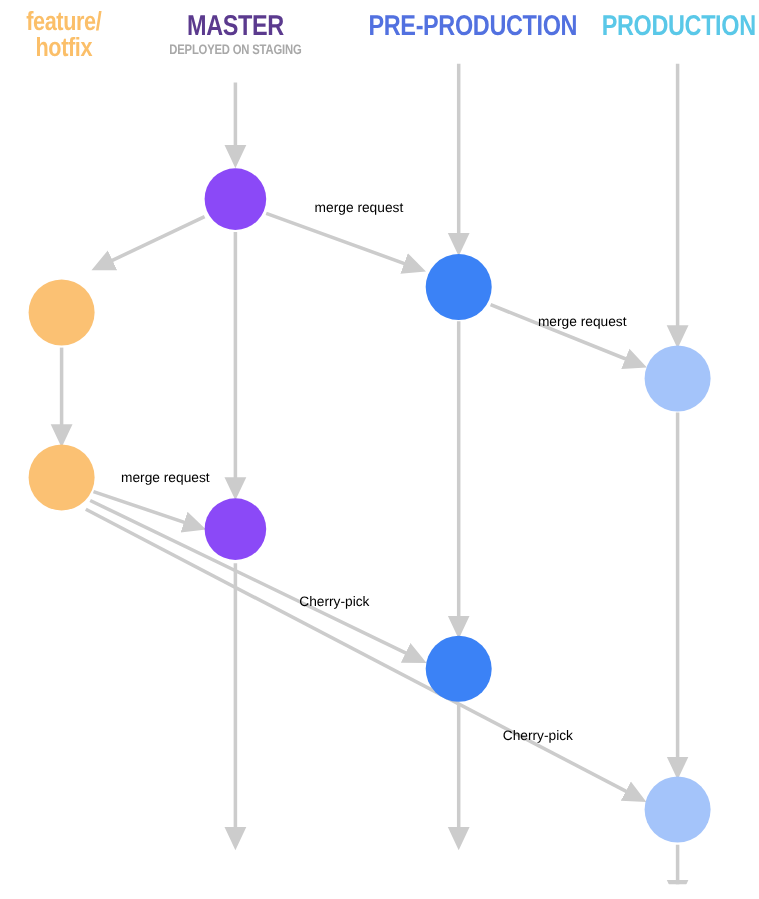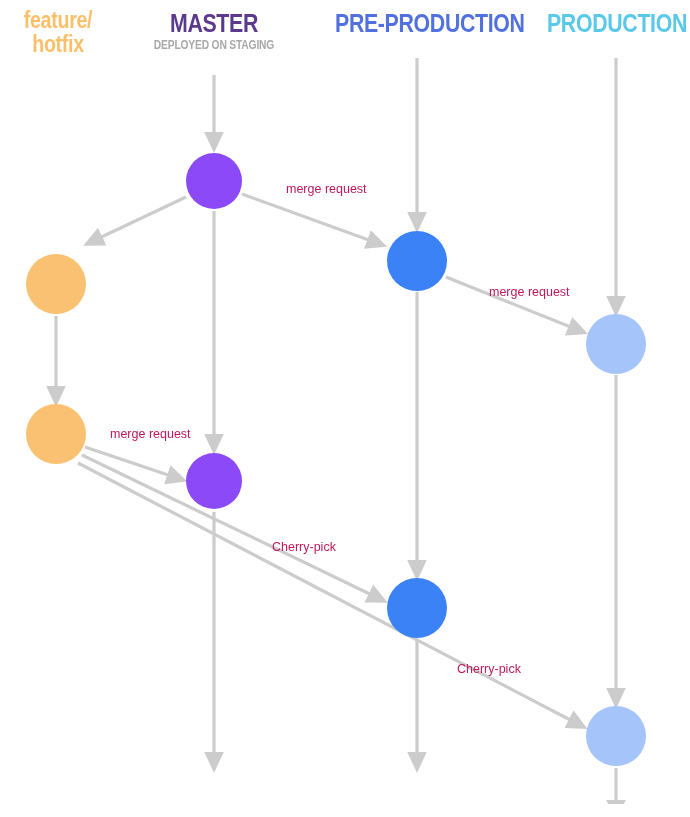--- a/index.html
+++ b/index.html
@@ -78,21 +78,21 @@
     top: 10px;
     width: 200px;
     color: #5ac8e8;
   }
 
   
   .edge-label {
     position: absolute;
     font-family: "Liberation Sans", sans-serif;
     font-size: 12.5px;
-    color: #be185d;
+    color: #000000;
     white-space: nowrap;
     background: transparent;
   }
   #label-mr-master-preprod { left: 286px; top: 182px; }
   #label-mr-preprod-prod   { left: 489px; top: 285px; }
   #label-mr-feature-master { left: 110px; top: 427px; }
   #label-cherry-1          { left: 272px; top: 540px; }
   #label-cherry-2          { left: 457px; top: 662px; }
 </style>
 </head>

